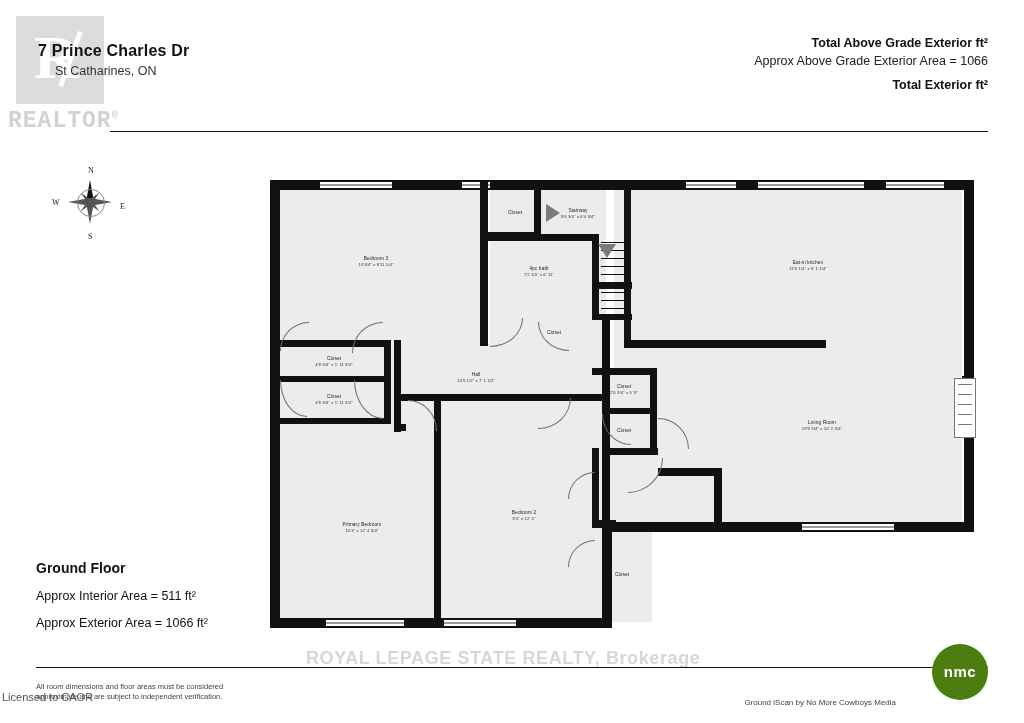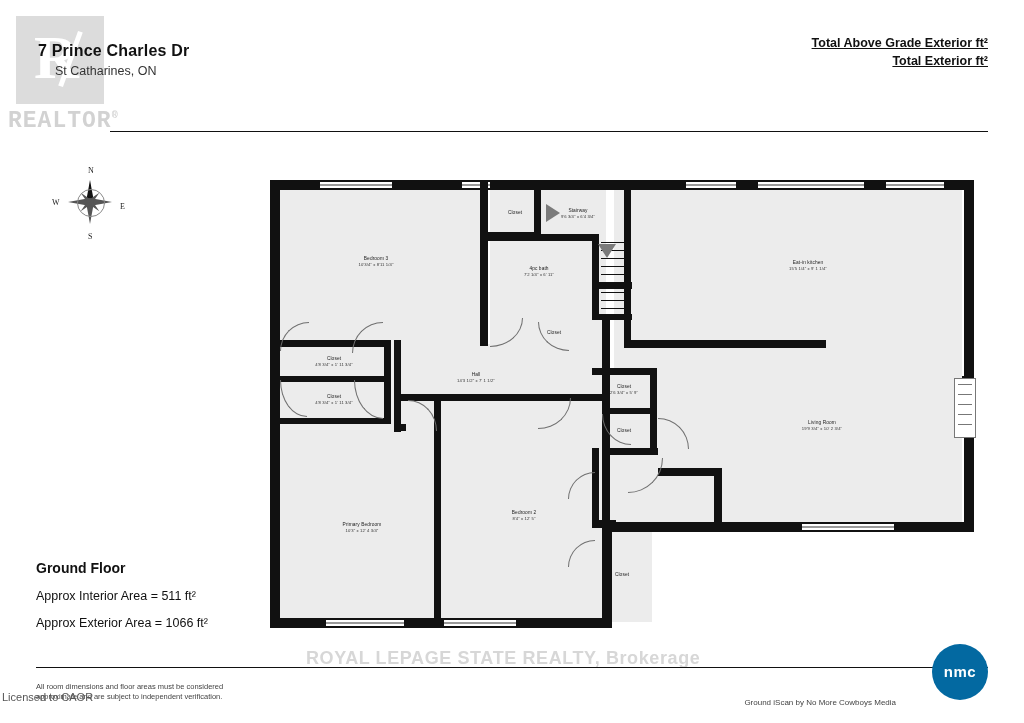--- a/index.html
+++ b/index.html
@@ -88,21 +88,20 @@
     right: 36px;
     top: 36px;
     width: 520px;
     text-align: right;
   }
   .hdr-right .h-line-bold {
     font-size: 12.5px;
     font-weight: bold;
     color: #111;
     margin-bottom: 4px;
-    text-decoration: underline;
   }
   .hdr-right .h-line {
     font-size: 12.5px;
     color: #222;
     margin-bottom: 10px;
   }
   .hdr-rule {
     position: absolute;
     left: 110px;
     right: 36px;
@@ -268,21 +267,21 @@
     letter-spacing: 0.6px;
     color: #d7d7d7;
   }
   .nmc {
     position: absolute;
     right: 36px;
     top: 644px;
     width: 56px;
     height: 56px;
     border-radius: 50%;
-    background: #0369a1;
+    background: #4d7c0f;
   }
   .nmc span {
     position: absolute;
     left: 0; right: 0;
     top: 19px;
     text-align: center;
     color: #fff;
     font-size: 15px;
     font-weight: bold;
     letter-spacing: 0.5px;
@@ -297,20 +296,21 @@
     <div class="r-slash"></div>
   </div>
   <div class="realtor-word"><span>REALTOR</span><sup>®</sup></div>
 </div>
 
 <div class="addr-title">7 Prince Charles Dr</div>
 <div class="addr-sub">St Catharines, ON</div>
 
 <div class="hdr-right">
   <div class="h-line-bold">Total Above Grade Exterior ft²</div>
+  <div class="h-line">Approx Above Grade Exterior Area = 1066</div>
   <div class="h-line-bold">Total Exterior ft²</div>
 </div>
 <div class="hdr-rule"></div>
 
 <div class="compass">
   <div class="lbl n">N</div>
   <div class="lbl e">E</div>
   <div class="lbl s">S</div>
   <div class="lbl w">W</div>
   <div class="star">

